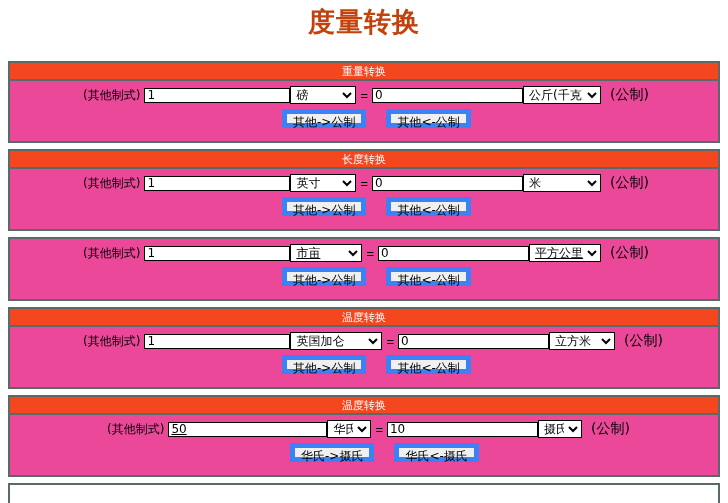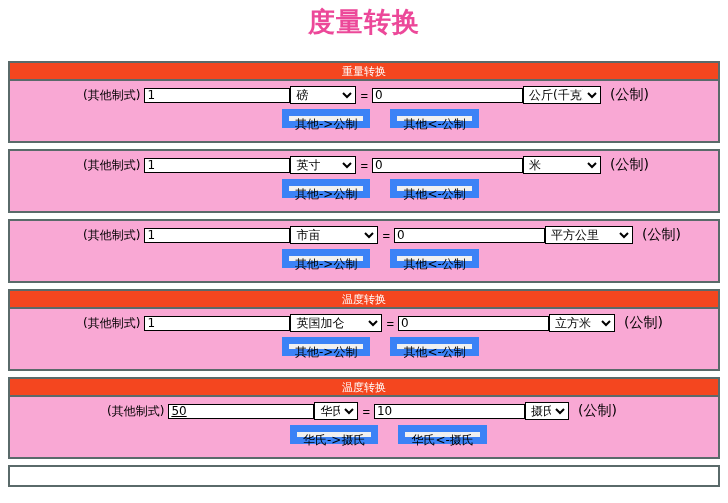--- a/index.html
+++ b/index.html
@@ -10,21 +10,21 @@
   body {
     width: 728px;
     height: 503px;
     overflow: hidden;
     font-family: "Liberation Sans", "DejaVu Sans", sans-serif;
     font-size: 12px;
     color: #000000;
   }
   .page-title {
     text-align: center;
-    color: #ec4899;
+    color: #c2410c;
     font-size: 27px;
     font-weight: bold;
     line-height: 1;
     padding-top: 8px;
     margin: 0 0 26px 0;
     font-family: "DejaVu Sans", "Liberation Sans", sans-serif;
     letter-spacing: 1px;
   }
   .conv-table {
     width: 712px;
@@ -39,21 +39,21 @@
     text-align: center;
     font-size: 11px;
     font-weight: normal;
     height: 16px;
     line-height: 16px;
     border-bottom: 2px solid #5a6a6a;
     padding: 0;
     margin-top: 40px;
   }
   .conv-body {
-    background: #f9a8d4;
+    background: #ec4899;
     padding: 0;
     height: 60px;
     vertical-align: top;
   }
   .row-line {
     display: flex;
     align-items: center;
     justify-content: flex-start;
     padding-left: 73px;
     height: 22px;
@@ -104,33 +104,33 @@
     border: 1px solid #000;
     background: #ffffff;
     color: #000;
     box-sizing: border-box;
   }
   button.act {
     font-family: "DejaVu Sans", "Liberation Sans", sans-serif;
     font-size: 12px;
     height: 19px;
     padding: 0 6px;
-    border: 7px solid #3b82f6;
+    border: 5px solid #3b82f6;
     background: #f0f0f0;
     color: #000;
     box-sizing: border-box;
     margin-right: 20px;
     cursor: pointer;
   }
   
   .w-main { width: 146px; }
-  .w-main-temp { width: 146px; text-decoration: underline; }
+  .w-main-temp { width: 159px; text-decoration: underline; }
   .w-res { width: 151px; }
   .sel-w-70 { width: 66px; }
-  .sel-w-72 { width: 88px; }
+  .sel-w-72 { width: 72px; text-decoration: underline; }
   .sel-w-78 { width: 78px; }
   .sel-w-90 { width: 92px; }
   .sel-w-44 { width: 44px; text-align: right; }
 
   .temp-line { padding-left: 97px; }
   .temp-buttons { padding-left: 280px; }
   .bottom-table {
     width: 712px;
     margin: 0 0 0 8px;
     border: 2px solid #5a6a6a;
@@ -169,20 +169,23 @@
         <button class="act">其他-&gt;公制</button>
         <button class="act">其他&lt;-公制</button>
       </div>
     </td>
   </tr>
 </tbody>
   </table>
 
 <table class="conv-table">
   <tbody>
+      <tr>
+    <td class="conv-header">长度转换</td>
+  </tr>
   <tr>
     <td class="conv-body">
       <div class="row-line">
         <span class="side-label">(其他制式)</span>
         <input class="val w-main" type="text" value="1" style="">
         <select class="unit sel-w-70">
           <option>英寸</option>
         </select>
         <span class="eq-sign">=</span>
         <input class="val w-res" type="text" value="0" style="">

